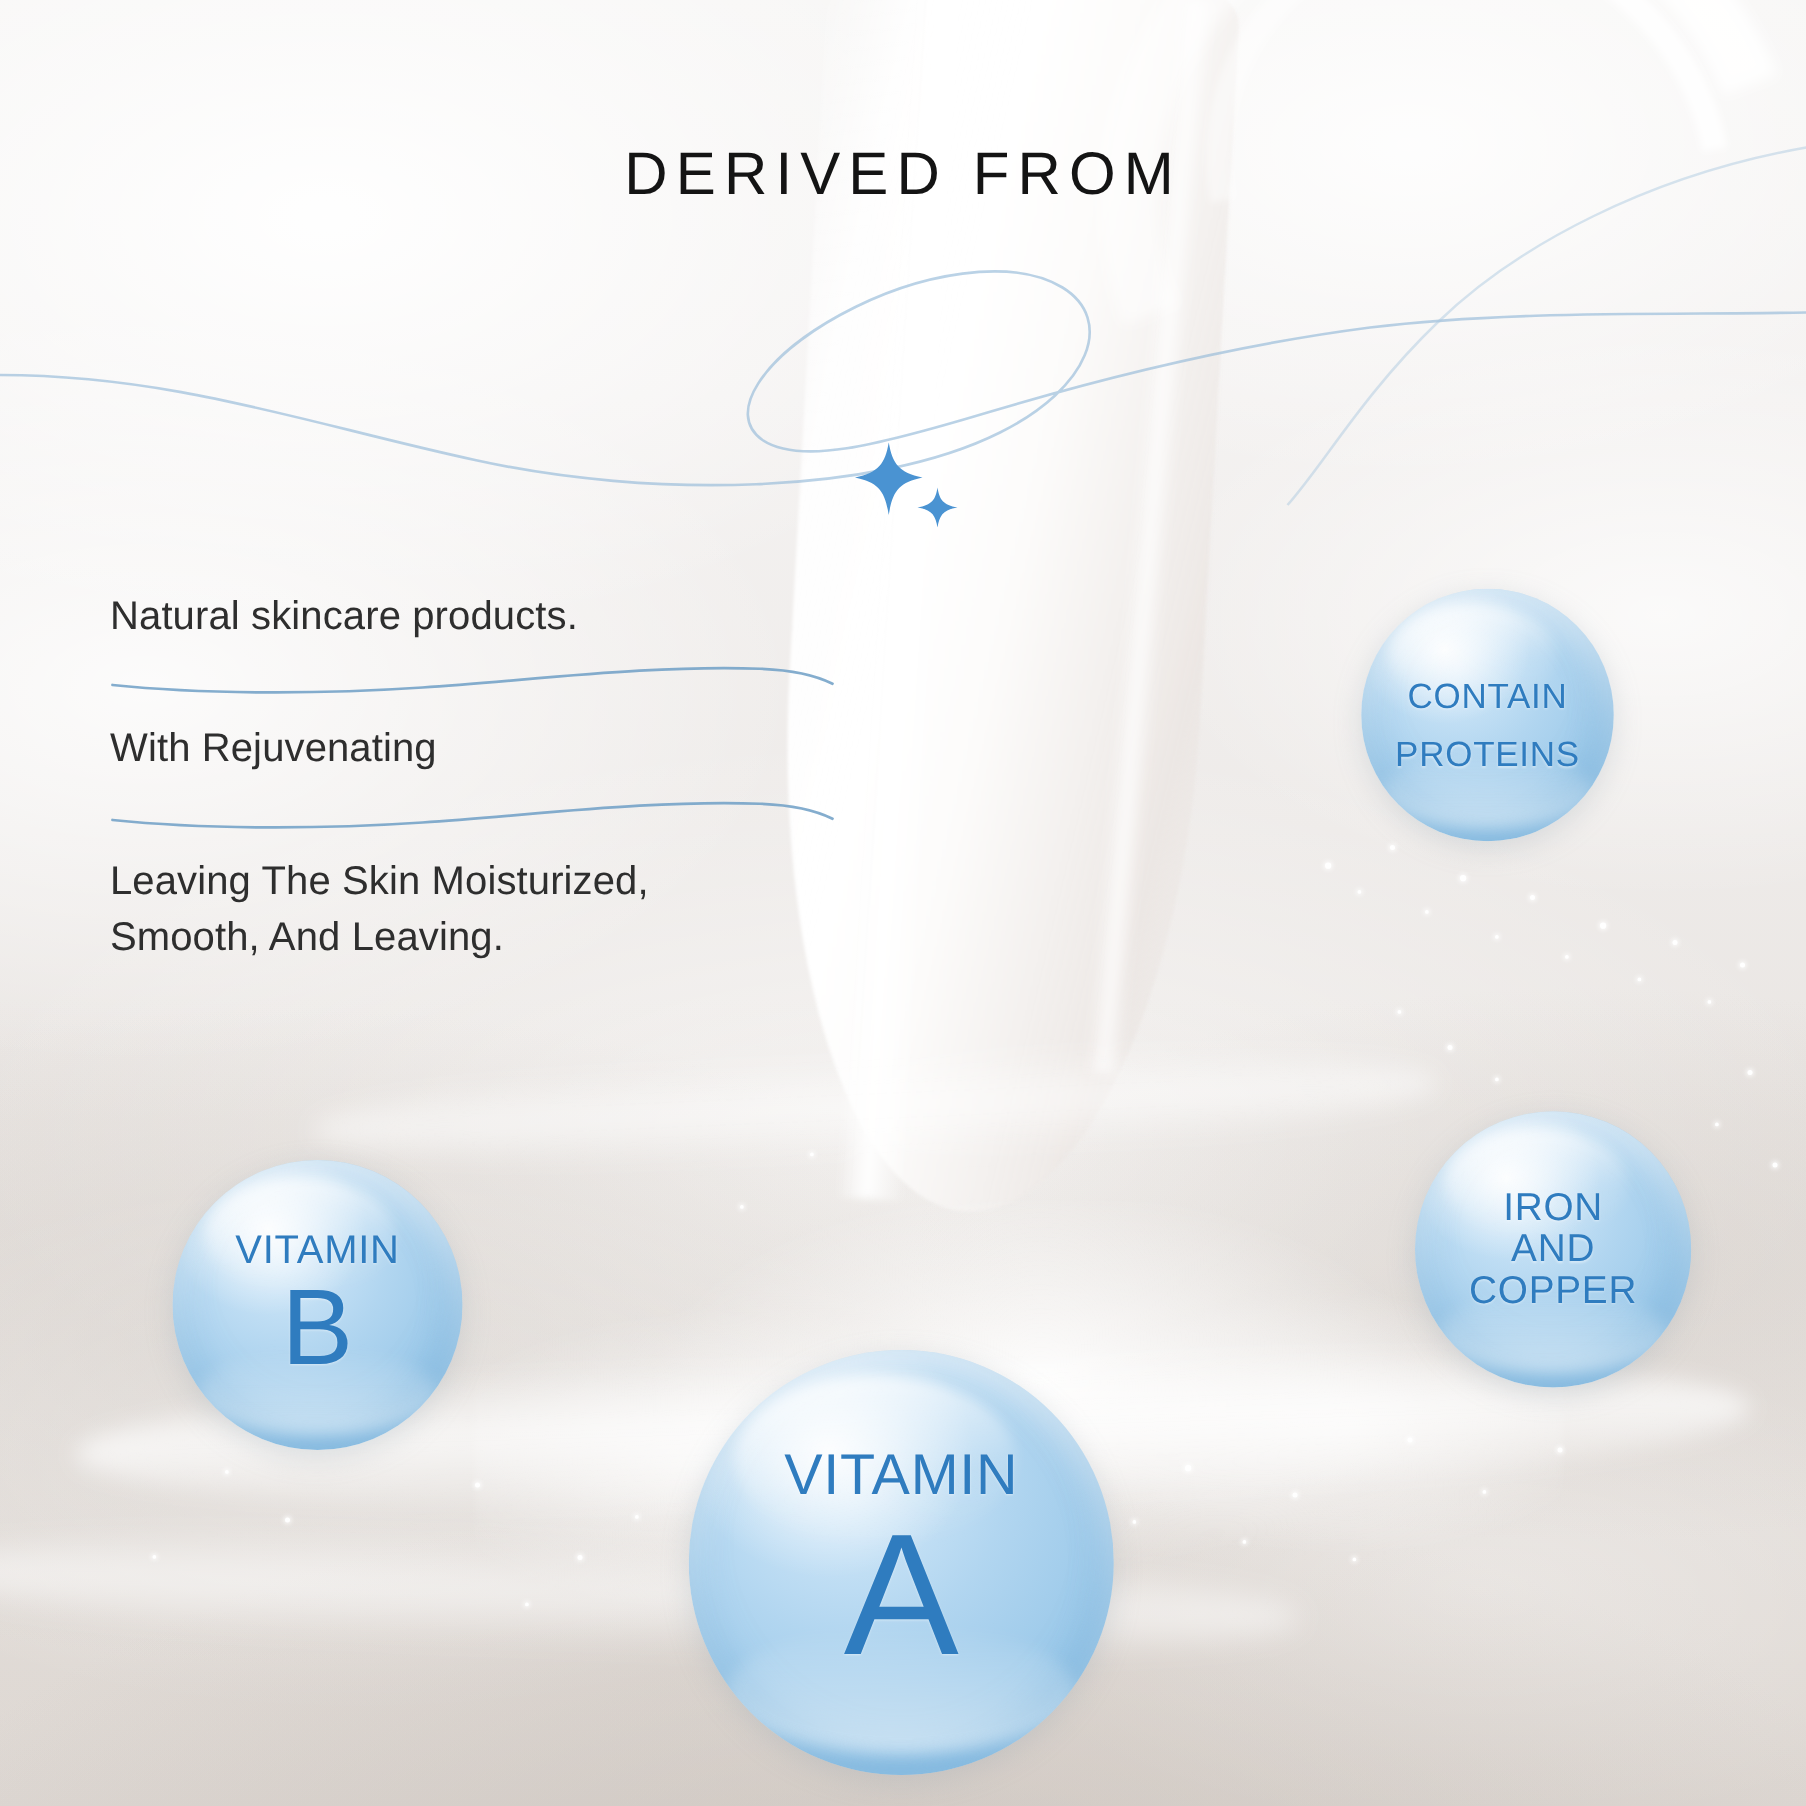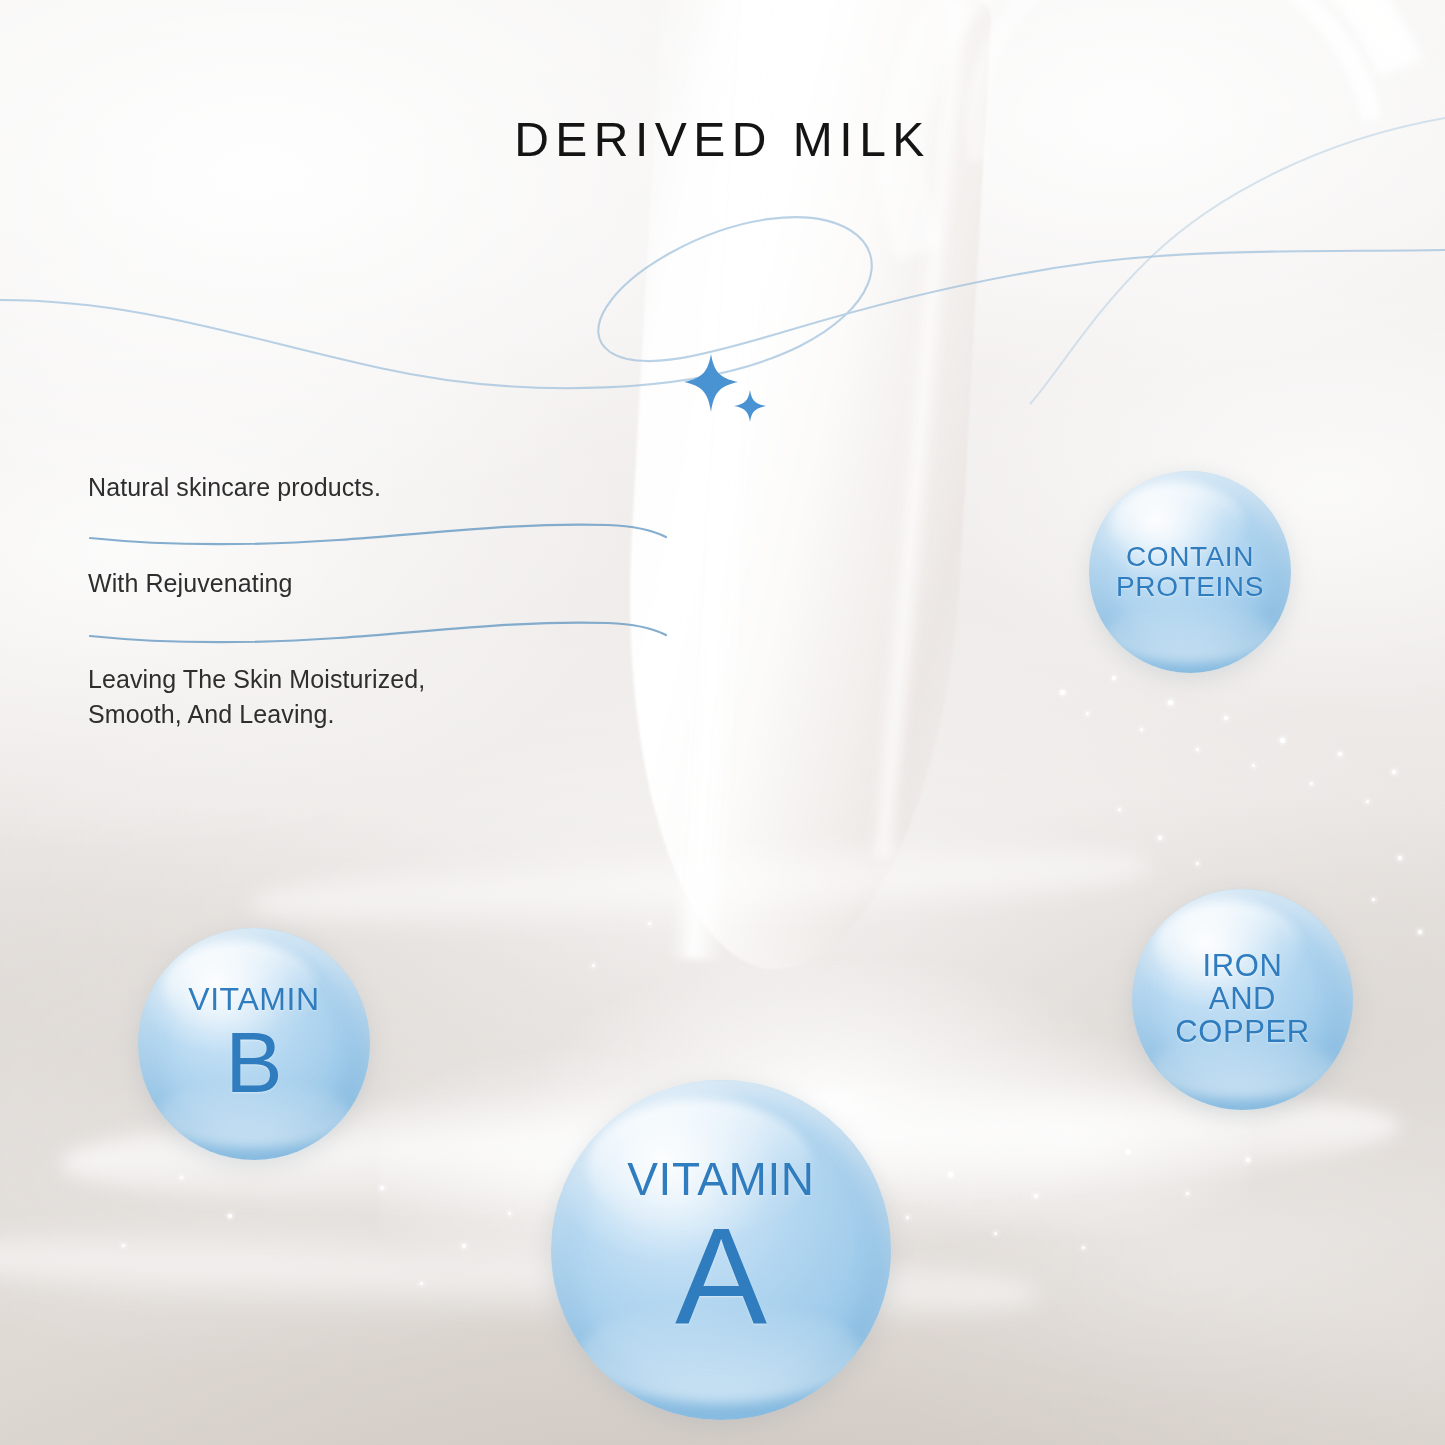--- a/index.html
+++ b/index.html
@@ -202,21 +202,21 @@
     font-weight:700;
     color:#3f85c6;
     white-space:nowrap;
     text-shadow:0 0 2px rgba(255,255,255,.55);
   }
 
   .sparkle { position:absolute; left:678px; top:352px; width:96px; height:70px; }
 
   .copy-block { position:absolute; left:88px; top:470px; width:600px; }
   .copy-line {
-    font-size:25px;
+    font-size:32px;
     line-height:1.43;
     color:#2e2e2e;
     font-weight:400;
     letter-spacing:.1px;
     white-space:nowrap;
   }
   .para-1 { margin-bottom:0; }
   .para-2 { margin-top:0; }
   .para-3 { margin-top:0; }
   .divider { width:580px; height:34px; display:block; margin:12px 0 14px 0; }
@@ -273,21 +273,21 @@
   .bubble .bbig {
     display:block;
     font-weight:400;
     line-height:1;
     letter-spacing:0;
     text-shadow:0 1px 2px rgba(255,255,255,.45);
   }
 
   
   #bubble-proteins { left:1089px; top:471px;  width:202px; height:202px; }
-  #bubble-proteins .bline { font-size:28px; }
+  #bubble-proteins .bline { font-size:28px;margin-top:17px; }
 
   #bubble-iron     { left:1132px; top:889px;  width:221px; height:221px; }
   #bubble-iron .bline { font-size:31px; }
 
   #bubble-vitb     { left:138px;  top:928px;  width:232px; height:232px; }
   #bubble-vitb .bline { font-size:32px; margin-bottom:2px; }
   #bubble-vitb .bbig  { font-size:86px; }
 
   #bubble-vita     { left:551px;  top:1080px; width:340px; height:340px; }
   #bubble-vita .bline { font-size:46px; margin-bottom:4px; }
@@ -362,21 +362,21 @@
              C 580 331, 610 286, 672 252
              C 736 217, 810 206, 850 230
              C 892 256, 872 310, 800 346
              C 700 396, 520 399, 380 368
              C 250 340, 140 300, 0 300" fill="none" stroke="#8fb6d6" stroke-width="2.1" opacity=".62"></path>
     <path d="M1445 118
              C 1320 140, 1214 196, 1150 258
              C 1090 316, 1060 370, 1030 404" fill="none" stroke="#a7c6de" stroke-width="2" opacity=".45"></path>
   </svg>
 
-  <div class="eyebrow">DERIVED MILK</div>
+  <div class="eyebrow">DERIVED FROM</div>
 
 
   <svg class="sparkle" viewBox="0 0 96 70">
     <path d="M33 2 C36 19, 41 26, 60 30 C41 34, 36 41, 33 60 C30 41, 25 34, 6 30 C25 26, 30 19, 33 2 Z" fill="#4a93d2"></path>
     <path d="M72 38 C73.6 48, 76.6 52, 88 54 C76.6 56, 73.6 60, 72 70 C70.4 60, 67.4 56, 56 54 C67.4 52, 70.4 48, 72 38 Z" fill="#4a93d2"></path>
   </svg>
 
   <div class="copy-block">
 
     <div class="copy-line para-1">Natural skincare products.</div>

